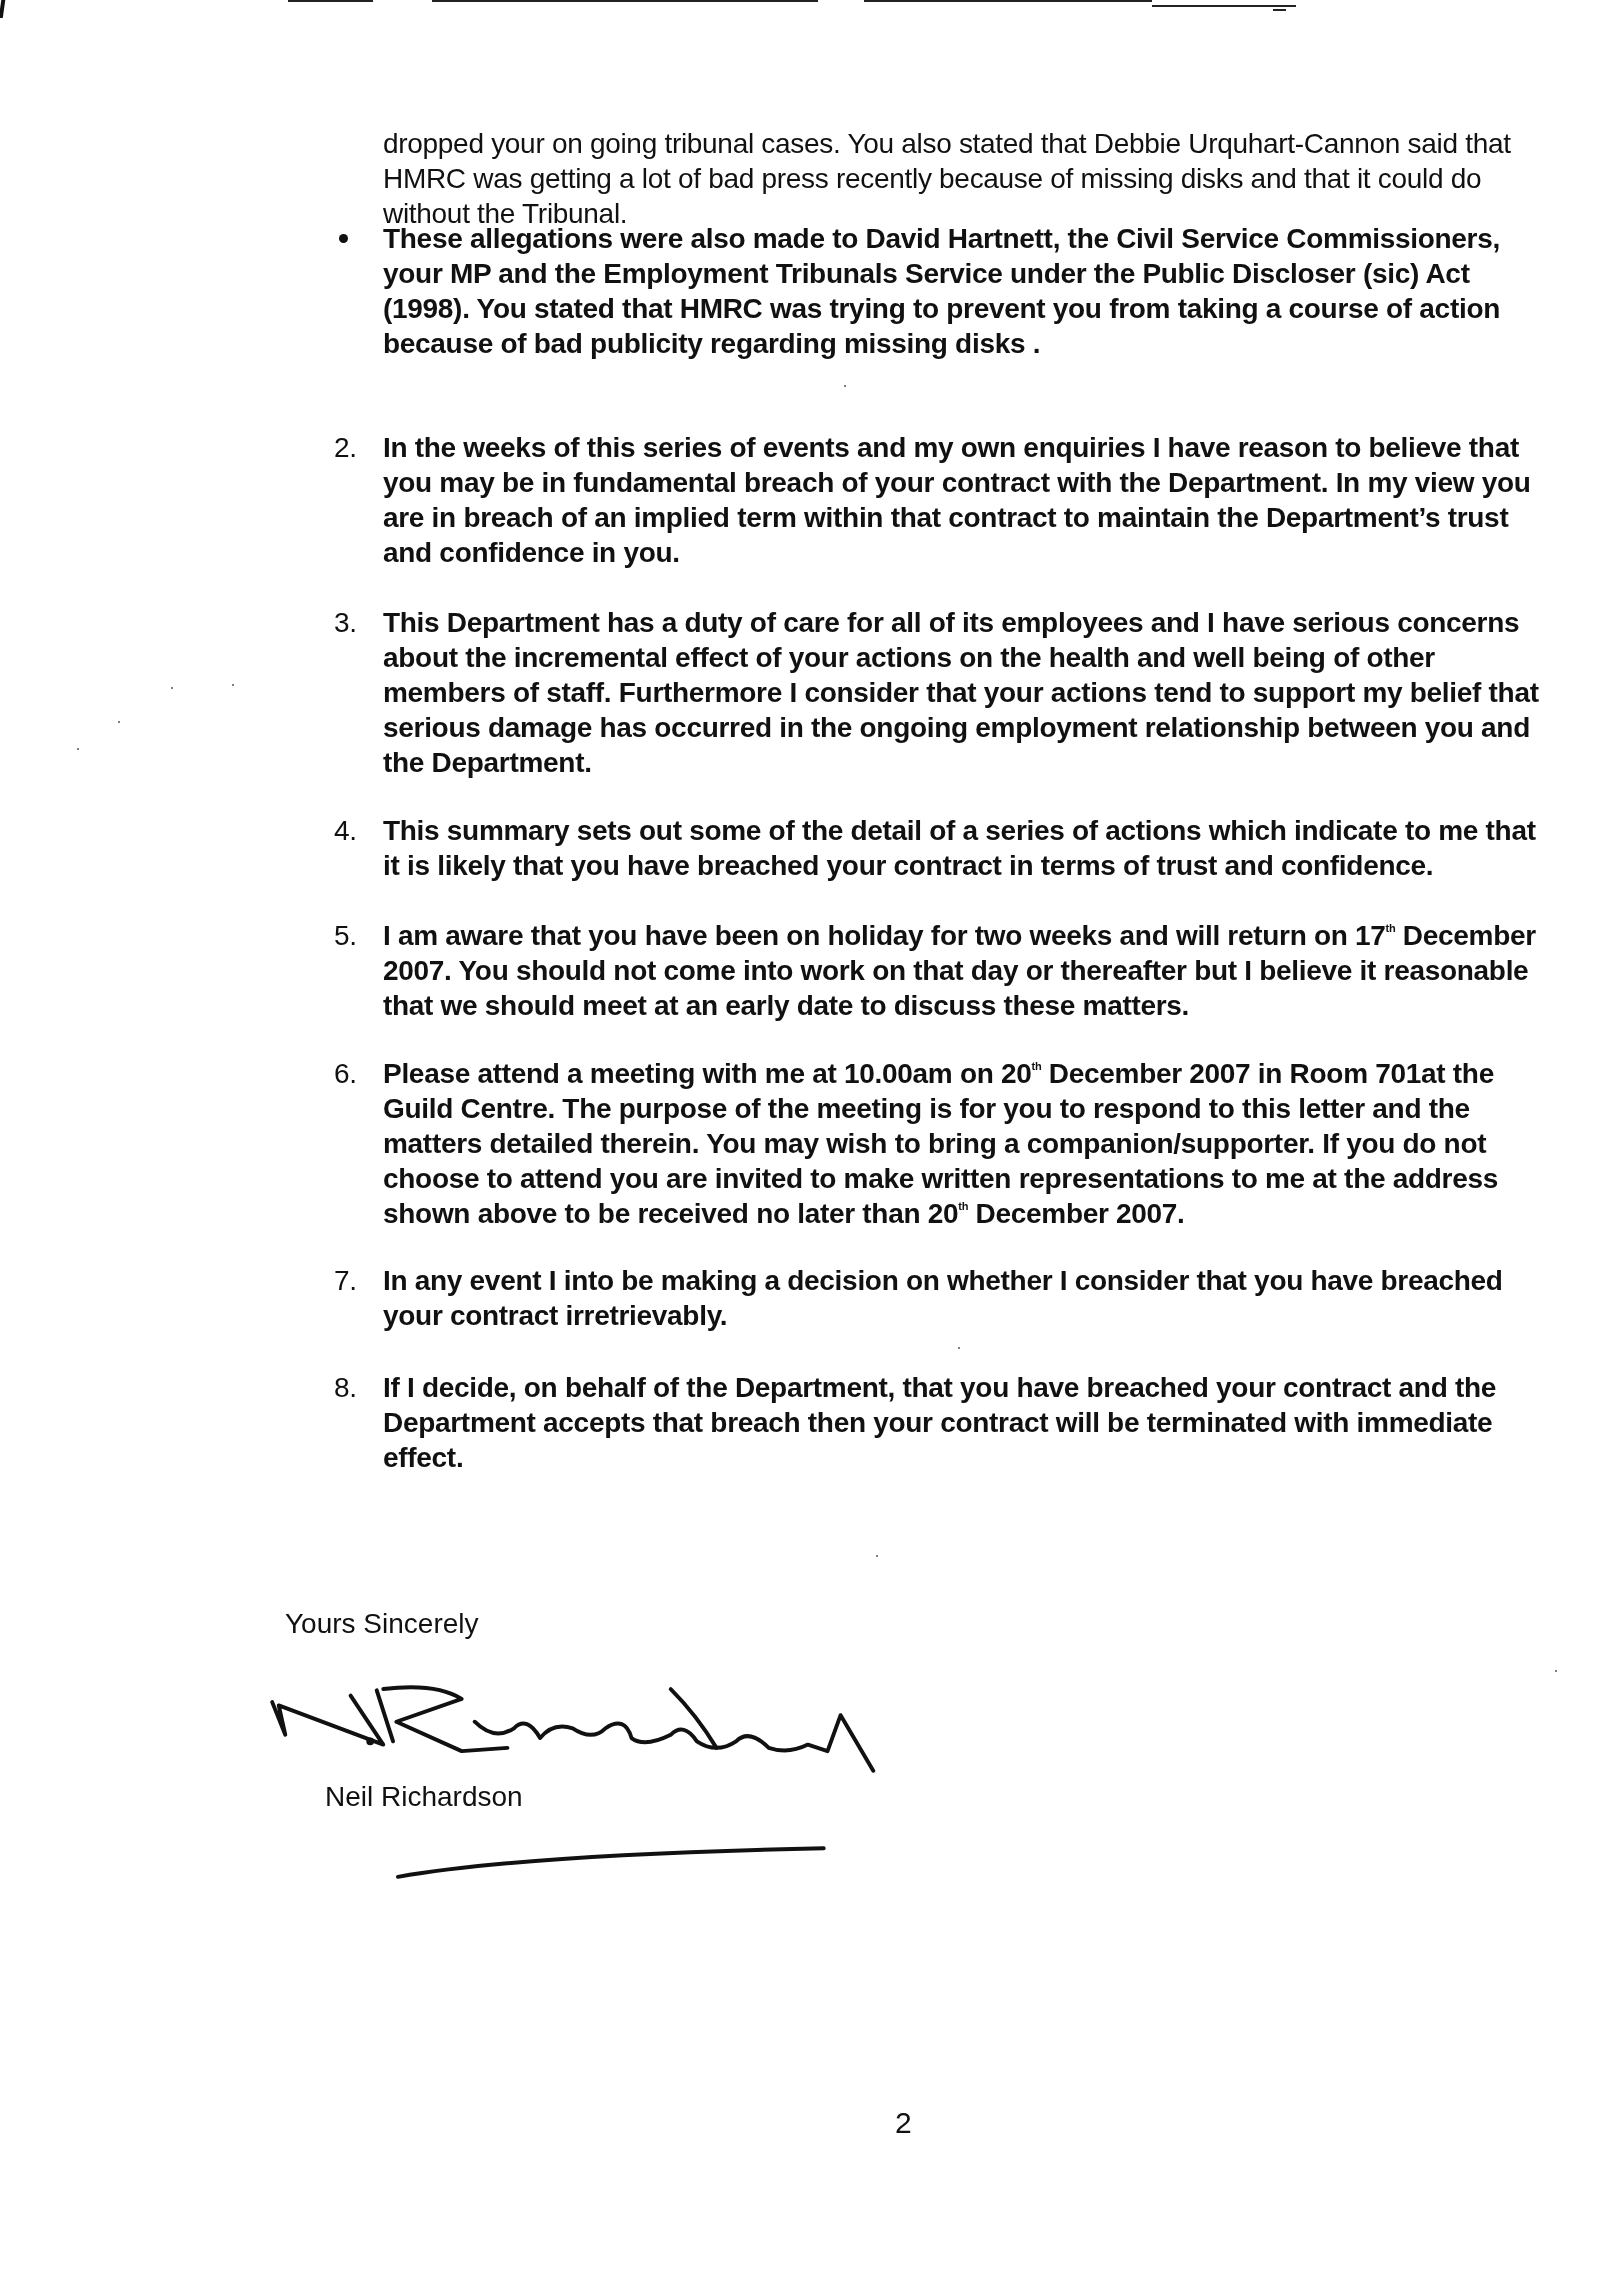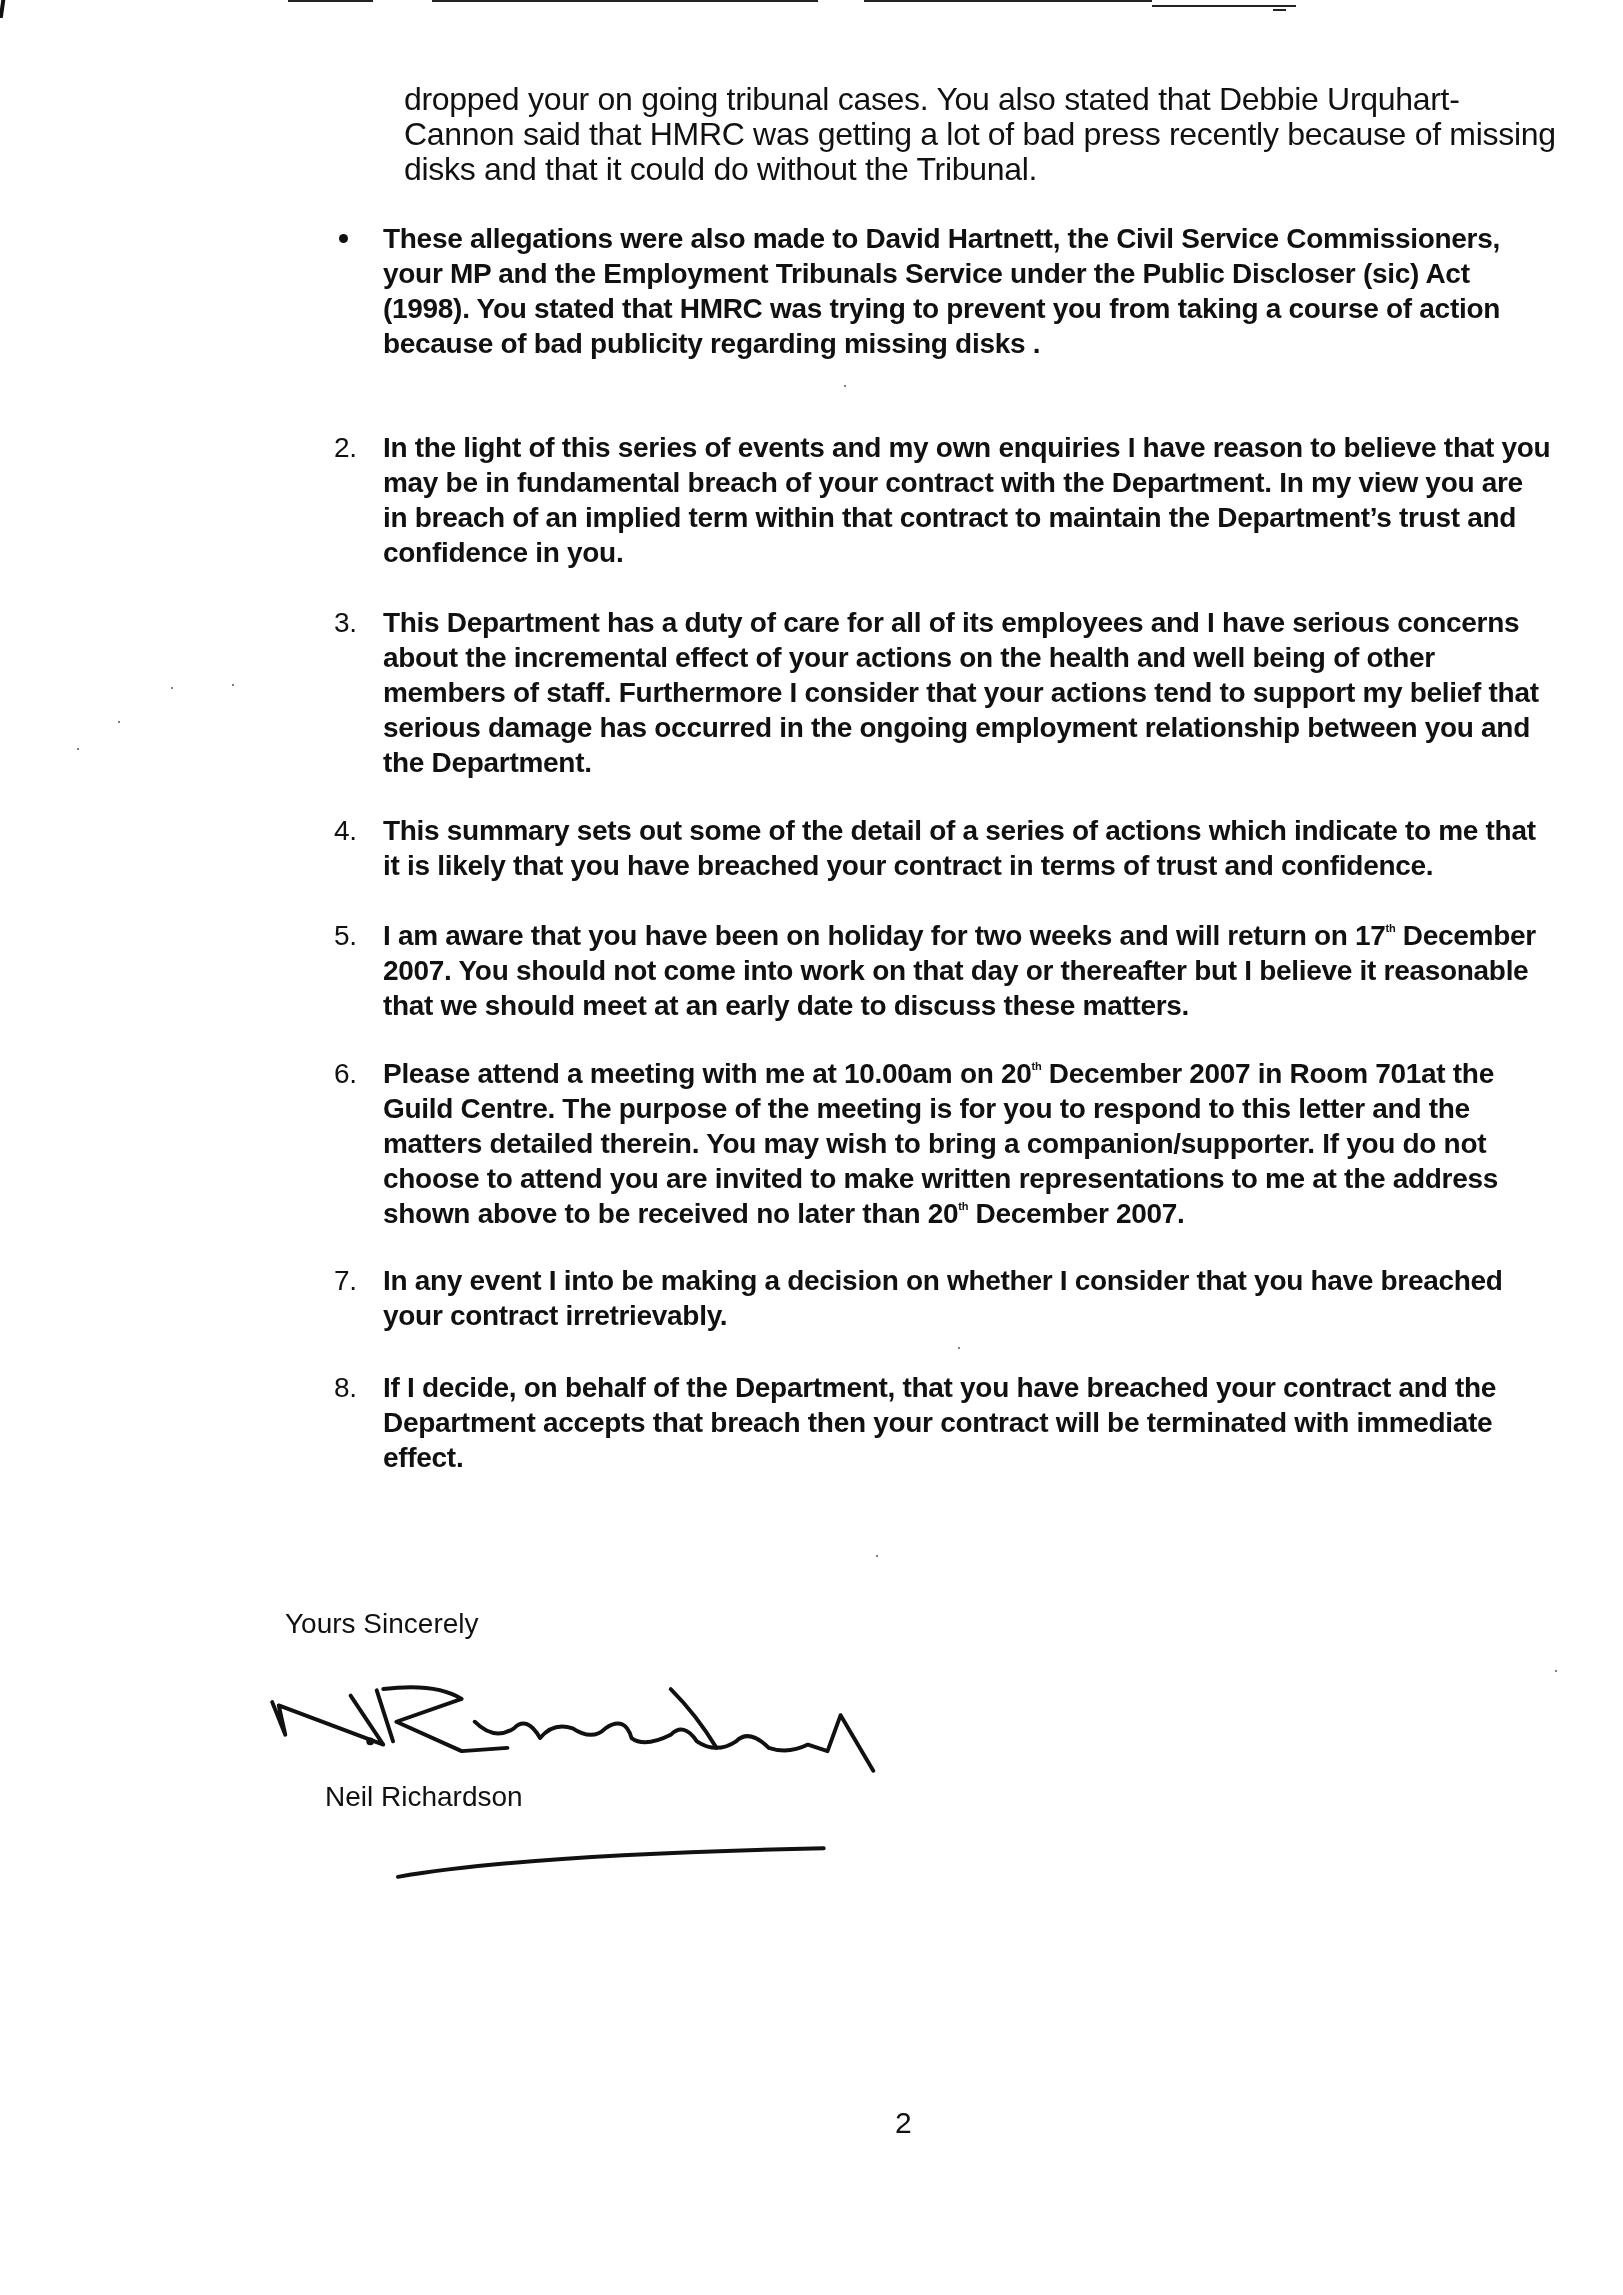--- a/index.html
+++ b/index.html
@@ -3,22 +3,22 @@
   <meta charset="utf-8">
   <style>
     html, body { margin: 0; padding: 0; background: #ffffff; }
     body {
       width: 1623px; height: 2295px; position: relative; overflow: hidden;
       font-family: "Liberation Sans", sans-serif; color: #111111;
     }
     .scan-rule { position: absolute; height: 2px; background: #222; top: 0; }
     .corner-mark { position: absolute; left: 0; top: 0; width: 3.9px; height: 18.3px; background: #111; transform: skewX(-8deg); }
     .text-block {
-      position: absolute; left: 404px; width: 1152px;
-      font-size: 32px; line-height: 35px; letter-spacing: -0.3px;
+      position: absolute; left: 383px; width: 1152px;
+      font-size: 28px; line-height: 35px; letter-spacing: -0.3px; margin-top: 44px;
     }
     .item { position: absolute; left: 334px; width: 1217px; font-size: 28px; line-height: 35px; letter-spacing: -0.3px; }
     .item .marker { position: absolute; left: 0; top: 0; width: 46px; }
     .item .body { margin-left: 49px; font-weight: bold; }
     .bullet-dot { position: absolute; left: 5.2px; top: 13px; width: 9.2px; height: 9.2px; border-radius: 50%; background: #111; }
     sup { font-size: 11px; line-height: 0; vertical-align: 13px; }
     .closing { position: absolute; left: 285px; font-size: 28px; line-height: 35px; }
     .signature { position: absolute; left: 265px; top: 1676px; width: 622px; height: 98px; }
     .sig-line { position: absolute; left: 393px; top: 1843px; width: 439px; height: 39px; }
     .page-number { position: absolute; left: 895px; top: 2106px; font-size: 30px; }
@@ -38,21 +38,21 @@
   <span>dropped your on going tribunal cases. You also stated that Debbie Urquhart-Cannon said that HMRC was getting a lot of bad press recently because of missing disks and that it could do without the Tribunal.</span>
 </div>
 
 <div class="item" style="top:221px;">
   <span class="bullet-dot"></span>
   <div class="body">These allegations were also made to David Hartnett, the Civil Service Commissioners, your MP and the Employment Tribunals Service under the Public Discloser (sic) Act (1998). You stated that HMRC was trying to prevent you from taking a course of action because of bad publicity regarding missing disks .</div>
 </div>
 
 <div class="item" style="top:430px;">
   <span class="marker">2.</span>
-  <div class="body">In the light of this series of events and my own enquiries I have reason to believe that you may be in fundamental breach of your contract with the Department. In my view you are in breach of an implied term within that contract to maintain the Department’s trust and confidence in you.</div>
+  <div class="body">In the weeks of this series of events and my own enquiries I have reason to believe that you may be in fundamental breach of your contract with the Department. In my view you are in breach of an implied term within that contract to maintain the Department’s trust and confidence in you.</div>
 </div>
 
 <div class="item" style="top:605px;">
   <span class="marker">3.</span>
   <div class="body">This Department has a duty of care for all of its employees and I have serious concerns about the incremental effect of your actions on the health and well being of other members of staff. Furthermore I consider that your actions tend to support my belief that serious damage has occurred in the ongoing employment relationship between you and the Department.</div>
 </div>
 
 <div class="item" style="top:813px;">
   <span class="marker">4.</span>
   <div class="body">This summary sets out some of the detail of a series of actions which indicate to me that it is likely that you have breached your contract in terms of trust and confidence.</div>

